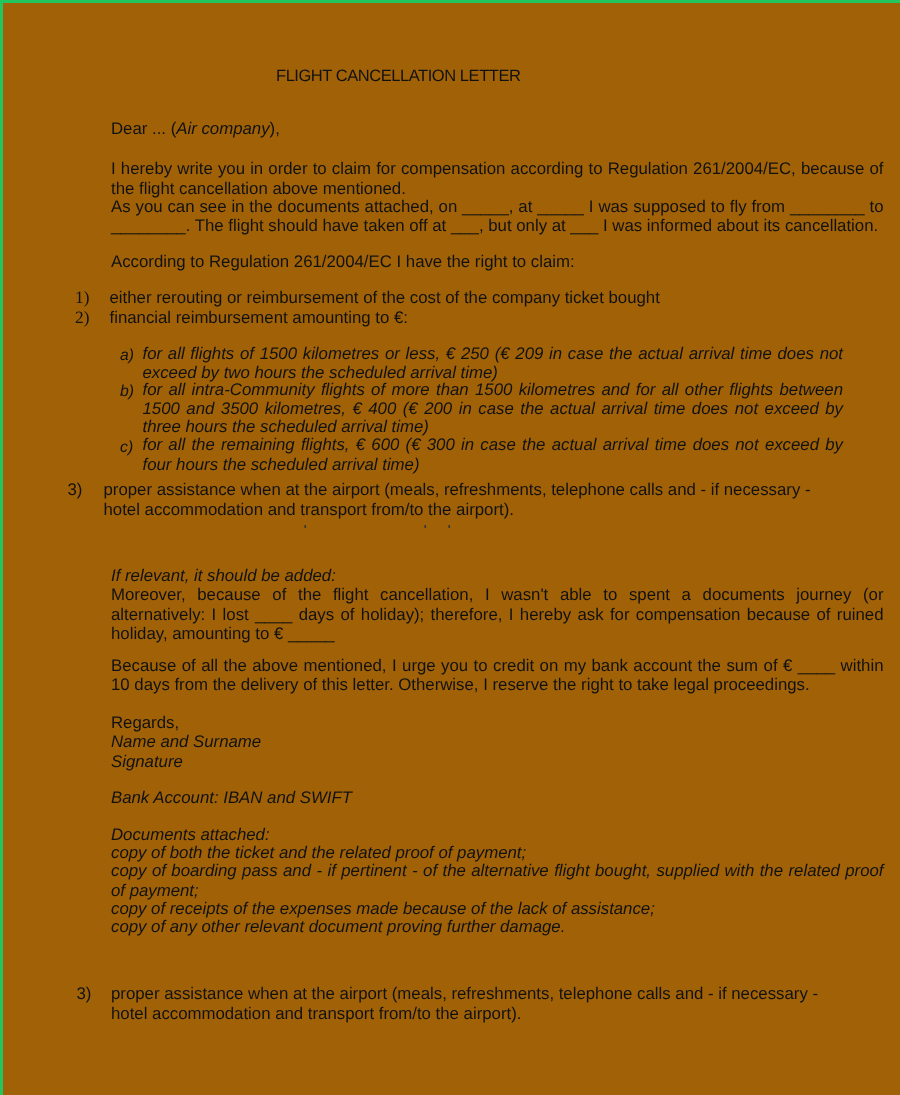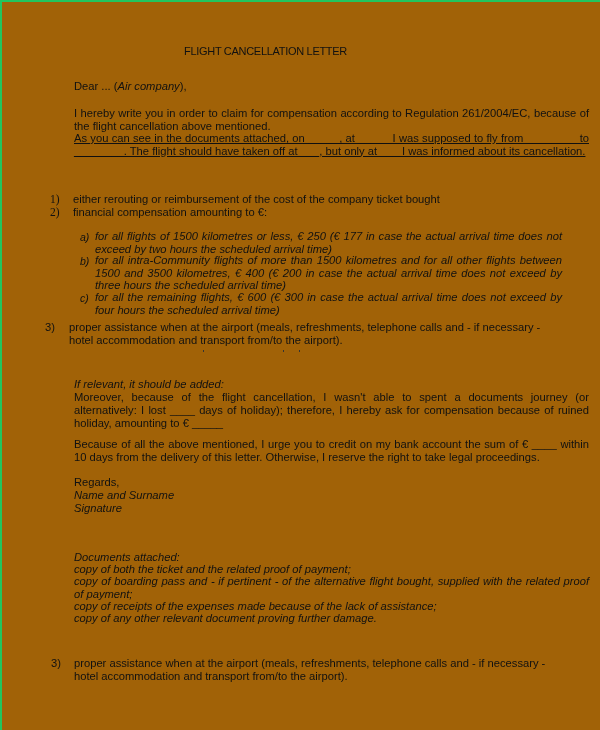--- a/index.html
+++ b/index.html
@@ -29,33 +29,34 @@
 </head>
 <body>
 
 <div class="page">
 
   <div class="abs title">FLIGHT CANCELLATION LETTER</div>
 
   <div class="abs para" style="top:78px;"><span>Dear ... (</span><span class="it">Air company</span><span>),</span></div>
 
   <div class="abs para just-last" style="top:105px;">I hereby write you in order to claim for compensation according to Regulation 261/2004/EC, because of the flight cancellation above mentioned.</div>
-  <div class="abs para just-last" style="top:130px;text-decoration:underline;">As you can see in the documents attached, on _____, at _____ I was supposed to fly from ________ to ________. The flight should have taken off at ___, but only at ___ I was informed about its cancellation.</div>
+  <div class="abs para just-last" style="top:130px;">As you can see in the documents attached, on _____, at _____ I was supposed to fly from ________ to ________. The flight should have taken off at ___, but only at ___ I was informed about its cancellation.</div>
 
+  <div class="abs para" style="top:167px;">According to Regulation 261/2004/EC I have the right to claim:</div>
 
   <div>
     <span class="num" style="left:48px; top:191px;">1)</span>
     <span class="li-text" style="left:71px; top:191px;">either rerouting or reimbursement of the cost of the company ticket bought</span>
     <span class="num" style="left:48px; top:204px;">2)</span>
-    <span class="li-text" style="left:71px; top:204px;">financial compensation amounting to €:</span>
+    <span class="li-text" style="left:71px; top:204px;">financial reimbursement amounting to €:</span>
   </div>
 
   <div>
     <span class="subl" style="left:78px; top:229px;">a)</span>
-    <div class="sub-text" style="left:93px; top:228px;">for all flights of 1500 kilometres or less, € 250 (€ 177 in case the actual arrival time does not exceed by two hours the scheduled arrival time)</div>
+    <div class="sub-text" style="left:93px; top:228px;">for all flights of 1500 kilometres or less, € 250 (€ 209 in case the actual arrival time does not exceed by two hours the scheduled arrival time)</div>
 
     <span class="subl" style="left:78px; top:253px;">b)</span>
     <div class="sub-text" style="left:93px; top:252px;">for all intra-Community flights of more than 1500 kilometres and for all other flights between 1500 and 3500 kilometres, € 400 (€ 200 in case the actual arrival time does not exceed by three hours the scheduled arrival time)</div>
 
     <span class="subl" style="left:78px; top:290px;">c)</span>
     <div class="sub-text" style="left:93px; top:289px;">for all the remaining flights, € 600 (€ 300 in case the actual arrival time does not exceed by four hours the scheduled arrival time)</div>
   </div>
 
   <div>
     <span class="num-sans" style="left:43px; top:319px;">3)</span>
@@ -70,20 +71,21 @@
   <div class="abs para just-last" style="top:389px; line-height:13px;">Moreover, because of the flight cancellation, I wasn't able to spent a documents journey (or alternatively: I lost ____ days of holiday); therefore, I hereby ask for compensation because of ruined holiday, amounting to € _____</div>
 
   <div class="abs para just-last" style="top:436px;">Because of all the above mentioned, I urge you to credit on my bank account the sum of € ____ within 10 days from the delivery of this letter. Otherwise, I reserve the right to take legal proceedings.</div>
 
   <div>
     <div class="abs para" style="top:474px;">Regards,</div>
     <div class="abs para it" style="top:487px;">Name and Surname</div>
     <div class="abs para it" style="top:500px;">Signature</div>
   </div>
 
+  <div class="abs para it" style="top:524px;">Bank Account: IBAN and SWIFT</div>
 
   <div>
     <div class="abs para it" style="top:549px;">Documents attached:</div>
     <div class="abs para it" style="top:561px;">copy of both the ticket and the related proof of payment;</div>
     <div class="abs para it just-last" style="top:573px;">copy of boarding pass and - if pertinent - of the alternative flight bought, supplied with the related proof of payment;</div>
     <div class="abs para it" style="top:598px;">copy of receipts of the expenses made because of the lack of assistance;</div>
     <div class="abs para it" style="top:610px;">copy of any other relevant document proving further damage.</div>
   </div>
 
   <div>

